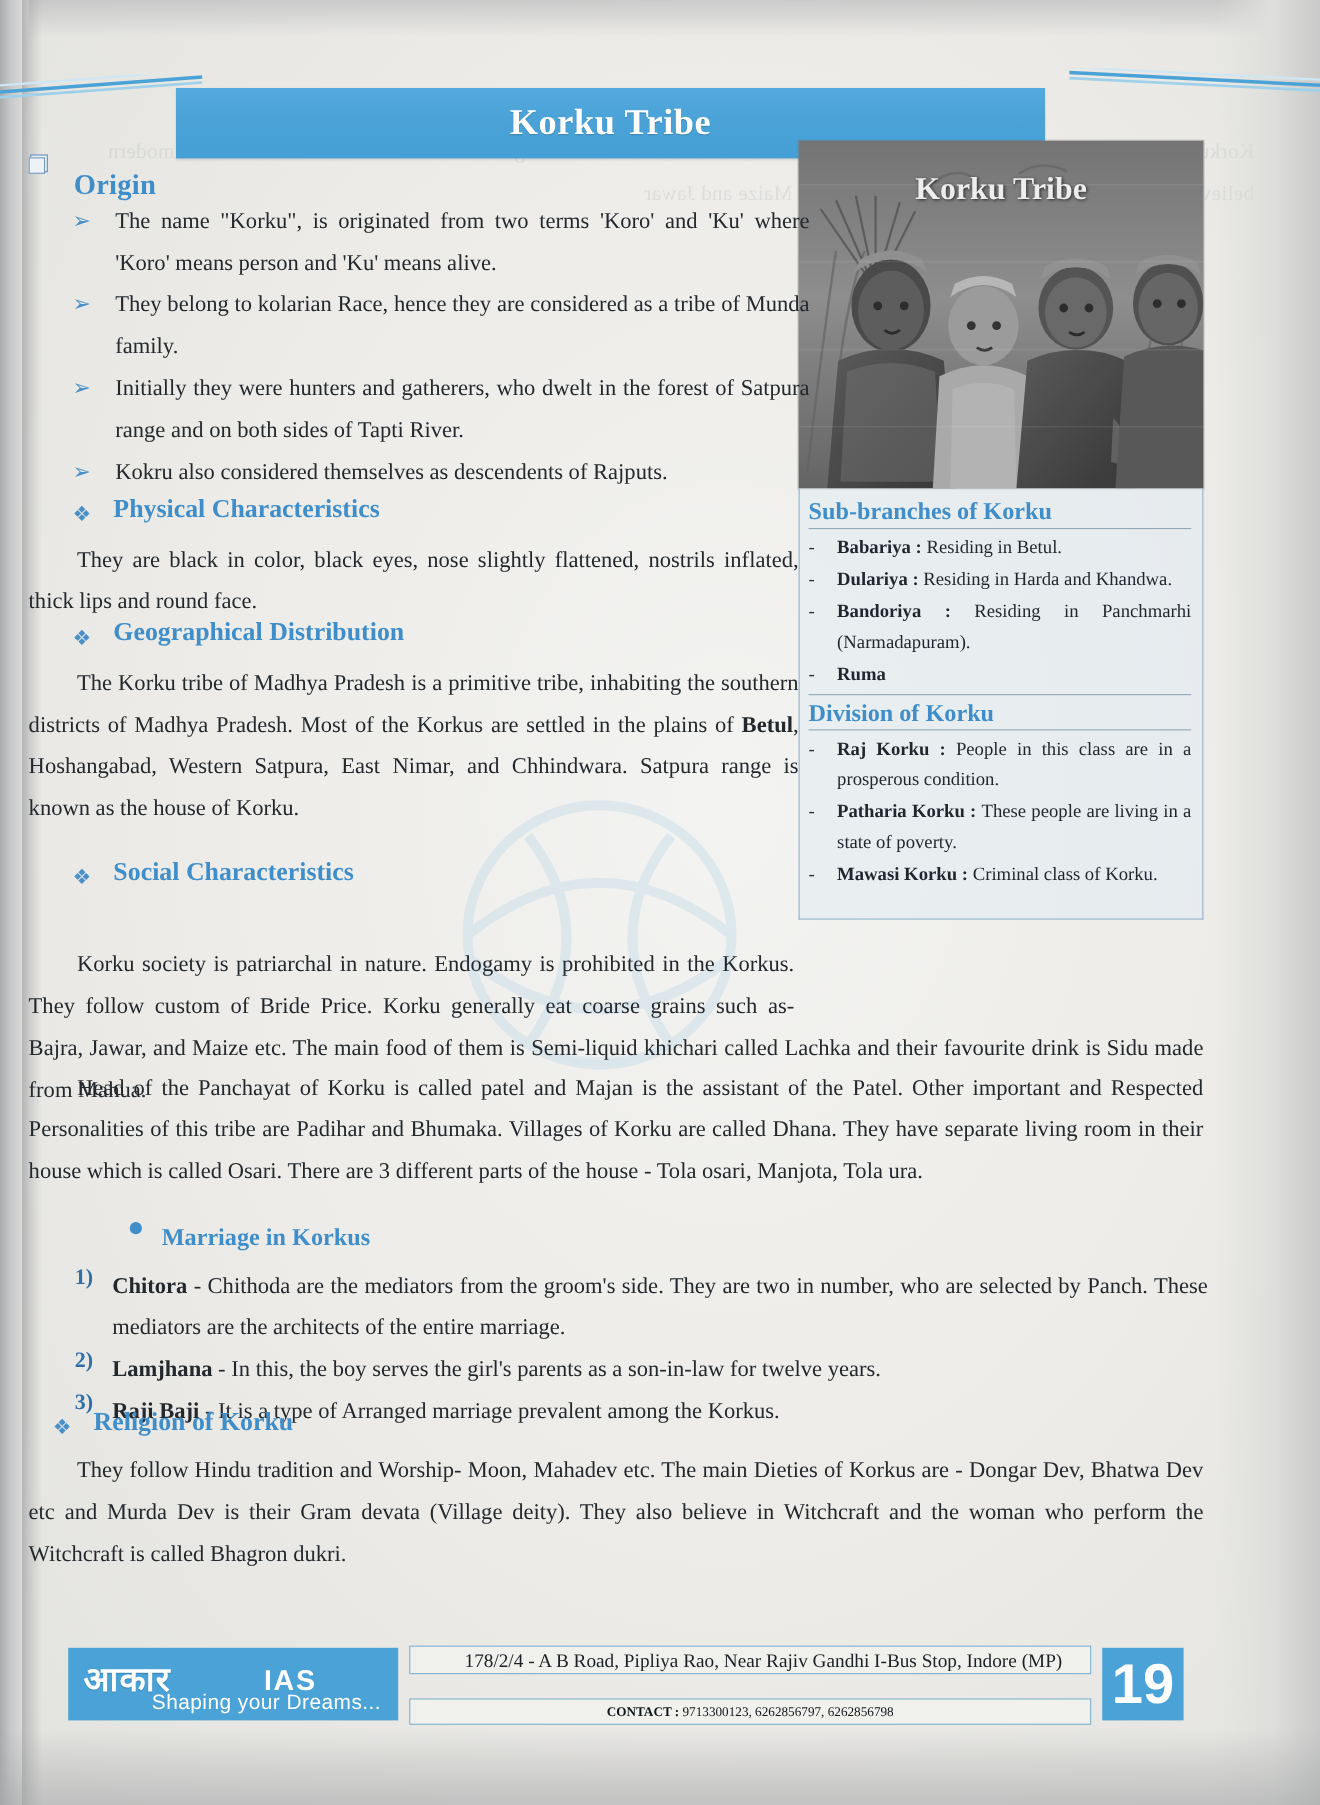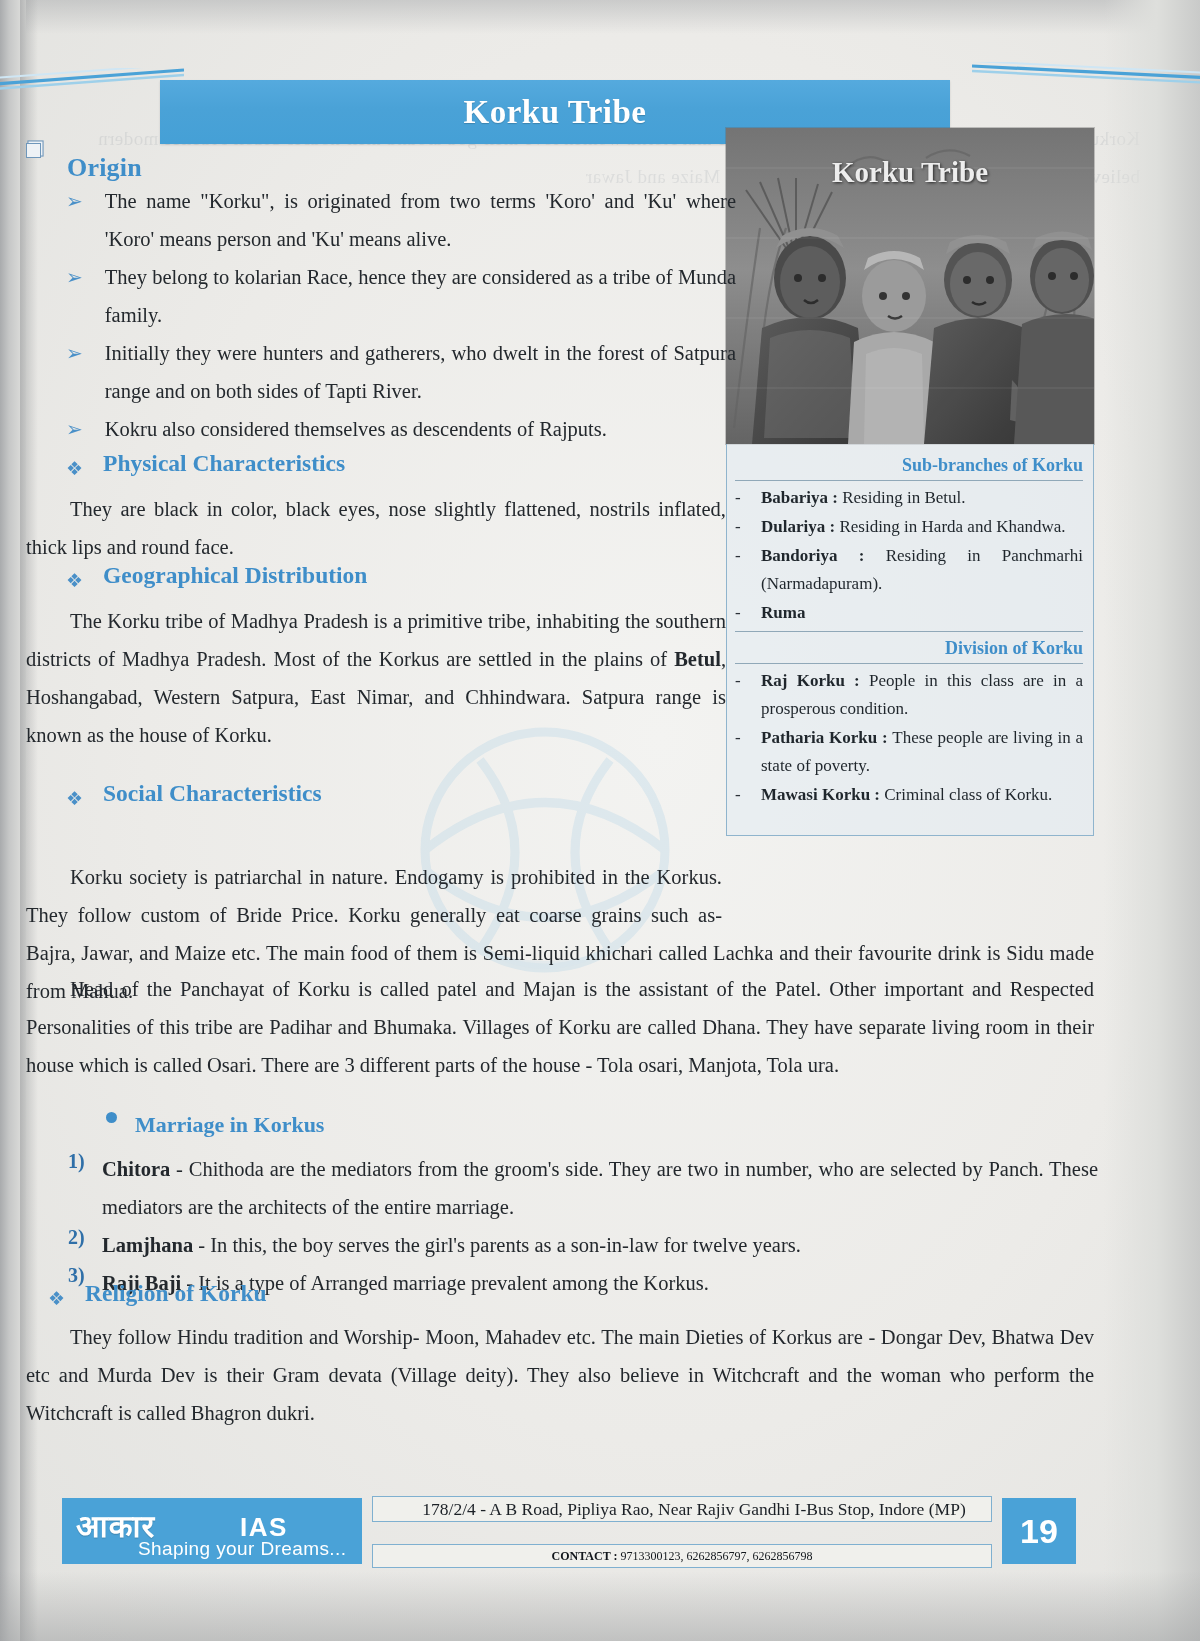--- a/index.html
+++ b/index.html
@@ -125,21 +125,21 @@
   
   #origin-head   { position:absolute; left:0;   top:0;   }
   #origin-list   { position:absolute; left:40px; top:42px; width:670px; }
   #phys-head     { position:absolute; left:40px; top:310px; }
   #phys-para     { position:absolute; left:0;   top:350px; width:700px; }
   #geo-head      { position:absolute; left:40px; top:422px; }
   #geo-para      { position:absolute; left:0;   top:462px; width:700px; }
   #soc-head      { position:absolute; left:40px; top:640px; }
   #soc-para-full { position:absolute; left:0;   top:718px; width:1068px; }
   #para-pan      { position:absolute; left:0;   top:830px; width:1068px; }
-  #marr-head     { position:absolute; left:80px; top:972px; }
+  #marr-head     { position:absolute; left:92px; top:972px; }
   #marr-list     { position:absolute; left:42px; top:1010px; width:1030px; }
   #rel-head      { position:absolute; left:22px; top:1140px; }
   #rel-para      { position:absolute; left:0;   top:1178px; width:1068px; }
 
   .indent { text-indent:44px; }
 
   .num { color:#2f6fa8; font-weight:bold; font-size:20px; width:34px; flex:0 0 34px; }
 
   
   .photo {
@@ -160,22 +160,22 @@
 
   
   .sidebox {
     position:absolute; left:726px; top:444px; width:368px; height:392px;
     background:rgba(226,235,243,.55);
     border:1.2px solid #8fb4cd;
     border-top:none;
     padding:6px 10px 8px 8px;
   }
   .box-title {
-    text-align:right; color:#3f8ec9; font-weight:bold;
-    font-size:18px; line-height:30px;
+    text-align:left; color:#3f8ec9; font-weight:bold;
+    font-size:22px; line-height:30px;
     border-bottom:1.2px solid #90a8b8;
     margin-bottom:3px;
     font-family:"Liberation Serif", serif;
   }
   .box-title.second { border-top:1.2px solid #90a8b8; margin-top:4px; padding-top:1px; }
   .box-item { display:flex; align-items:flex-start; margin-bottom:1px; }
   .box-dash { flex:0 0 26px; color:#2b3138; font-size:17px; line-height:28px; }
   .box-text { font-size:17px; line-height:28px; color:#1f262c; text-align:justify; }
 
   
@@ -214,21 +214,21 @@
   }
   .f-contact {
     position:absolute; left:10px; top:50px; width:620px; height:24px;
     background:#f0f0ec; border:1px solid #7fb0d0;
     text-align:center; font-size:12px; line-height:22px; color:#12171c;
   }
   .f-contact .b { font-weight:bold; }
   .f-page {
     position:absolute; left:940px; top:4px; width:74px; height:66px;
     background:#4aa2d7; color:#ffffff;
-    text-align:center; font-size:34px; line-height:66px; font-weight:bold;
+    text-align:center; font-size:51px; line-height:66px; font-weight:bold;
     font-family:"Liberation Sans", sans-serif;
   }
 </style>
 </head>
 <body>
 
 <div id="page">
 
   <div class="bleed">Korku women love tattoos and Korku people believe that Korku women love their god around their houses Sidoli Practice modern believers Korku women ornaments Korku and Kutti Maize and Jawar</div>
 

